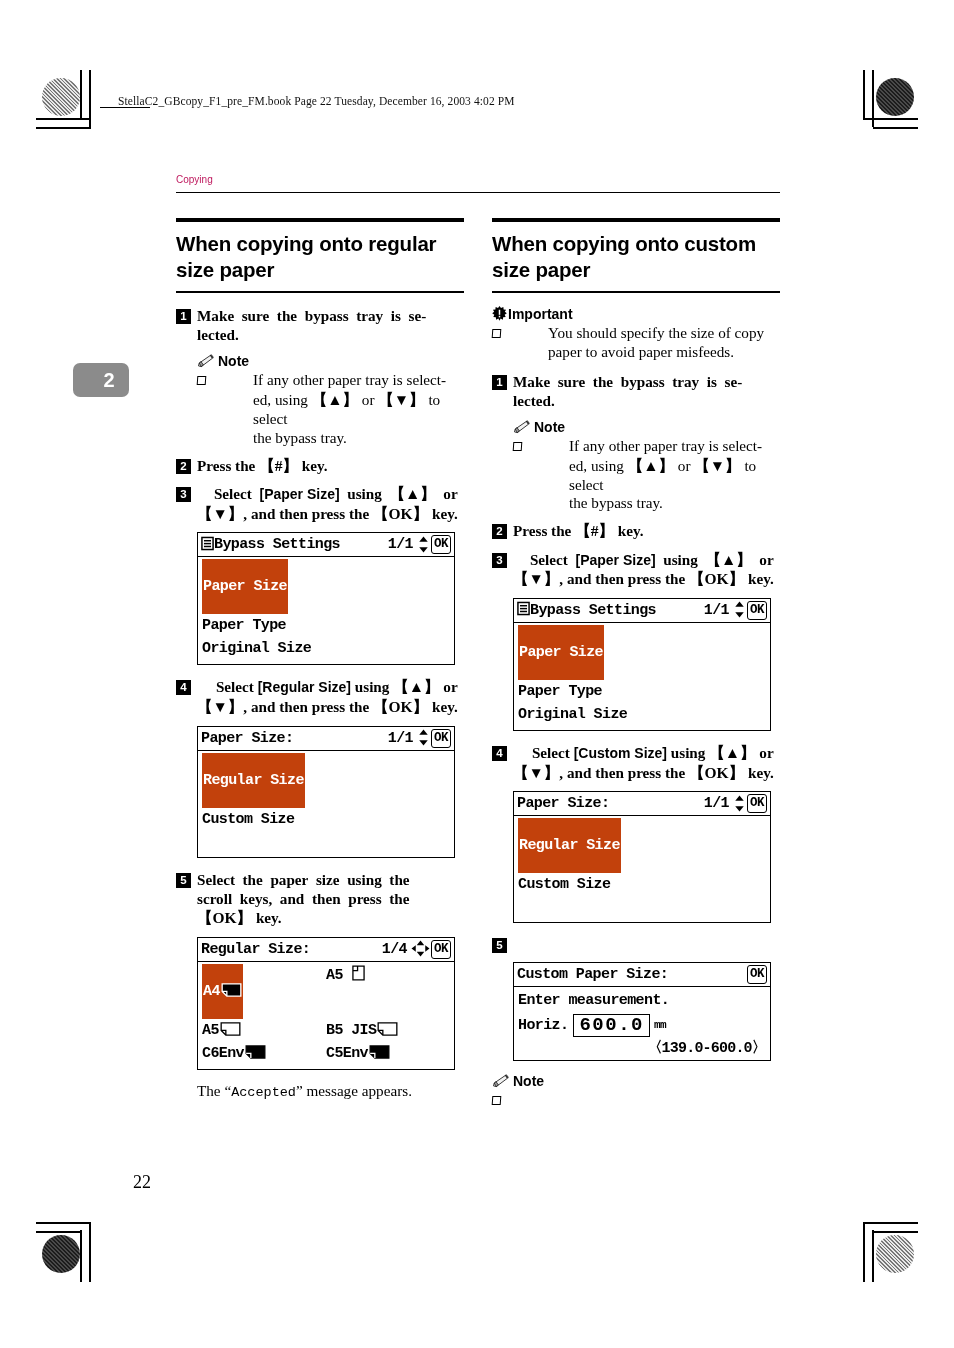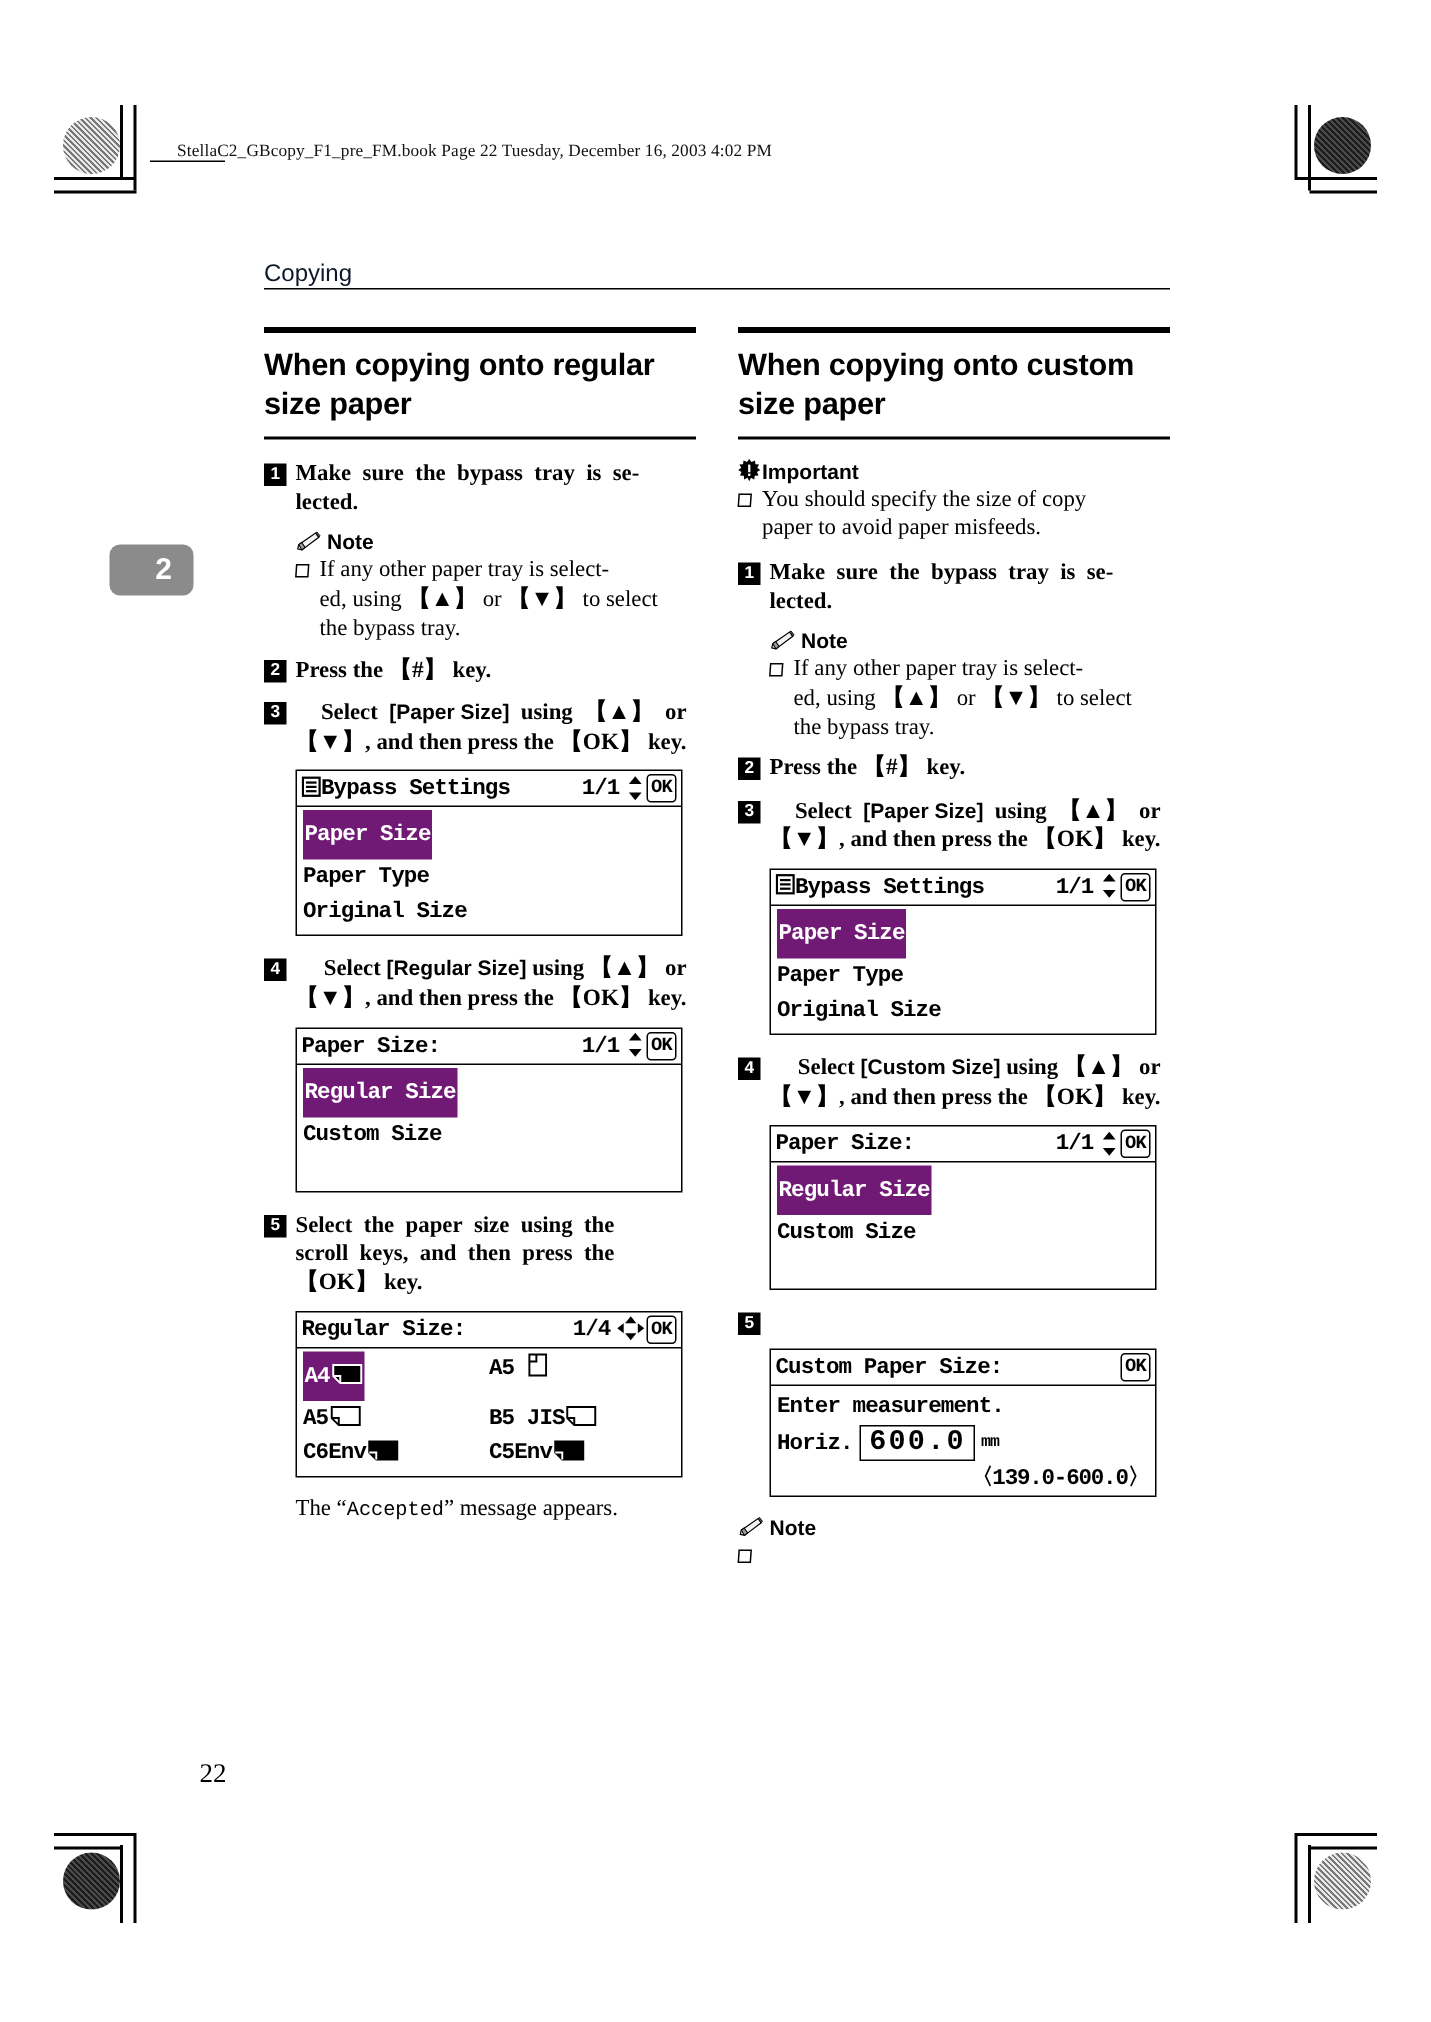--- a/index.html
+++ b/index.html
@@ -31,22 +31,22 @@
 
   
   .fileinfo {
     position:absolute; left:118px; top:95px;
     font-family:"Liberation Serif", serif; font-size:11.5px; color:#111;
     letter-spacing:0.1px; white-space:nowrap;
   }
   .fileinfo-rule { position:absolute; left:100px; top:107px; width:50px; height:1px; background:#000; }
 
   
-  .runhead { position:absolute; left:176px; top:174px; font-size:16px;
-             font-family:"Liberation Sans", sans-serif; color:#0f172a; }
+  .runhead { position:absolute; left:176px; top:174px; font-size:10px;
+             font-family:"Liberation Sans", sans-serif; color:#be185d; }
   .runrule { position:absolute; left:176px; top:192px; width:604px; height:1.1px; background:#000; }
 
   
   .chaptab {
     position:absolute; left:73px; top:363px; width:56px; height:34px;
     background:#8b8b8b; border-radius:7px;
     color:#fff; font-family:"Liberation Sans", sans-serif;
     font-weight:bold; font-size:20px;
     display:flex; align-items:center; justify-content:center;
     padding-left:16px;
@@ -85,21 +85,21 @@
   .brk { font-family:"Liberation Serif", serif; font-weight:bold; font-size:15.5px; }
   .sel { font-family:"Liberation Sans", sans-serif; font-weight:bold; font-size:14px; }
 
   
   .notewrap { margin-left:21px; margin-bottom:8px; margin-top:7px; }
   .notewrap.nomargin { margin-left:0; }
   .notehead { display:flex; align-items:center; gap:4px; margin-bottom:2px; }
   .notehead-label {
     font-family:"Liberation Sans", sans-serif; font-weight:bold; font-size:14px; color:#000;
   }
-  .noteitem { display:flex; }
+  .noteitem { display:flex;gap:40px; }
   .sqbullet {
     flex:0 0 auto; width:9px; height:9px; border:1.6px solid #000;
     margin-right:7px; margin-top:5px; background:#fff;
     transform: skewX(-4deg);
   }
   .notetext { font-family:"Liberation Serif", serif; font-size:15.2px;
               line-height:1.24; color:#000; }
 
   
   .pencil-icon { width:17px; height:14px; display:block; }
@@ -120,21 +120,21 @@
   }
   .lcd-title .t-main { flex:0 0 auto; }
   .lcd-title .t-spacer { flex:1 1 auto; }
   .lcd-title .t-page { flex:0 0 auto; margin-right:3px; }
   .lcd-body { padding:2px 4px 4px 4px; }
   .lcd-row {
     font-size:15px; font-weight:bold; letter-spacing:-0.6px;
     line-height:1.54; white-space:nowrap; display:flex;
   }
   .lcd-item { display:inline-block; }
-  .lcd-item.hl { background:#701a75; color:#fff; padding:5px 1px;font-family:Liberation Mono, monospace; }
+  .lcd-item.hl { background:#c2410c; color:#fff; padding:16px 1px;font-family:Liberation Mono, monospace; }
   .lcd-grid-row { display:flex; }
   .lcd-grid-row > div { width:50%; }
   .lcd-empty { height:22px; }
 
   .ok-badge {
     display:inline-block; border:1.5px solid #000; border-radius:3px;
     font-family:"Liberation Mono", monospace; font-weight:bold;
     font-size:12.5px; line-height:1; padding:2px 2px 2.5px 2px;
     letter-spacing:-0.5px;
   }

